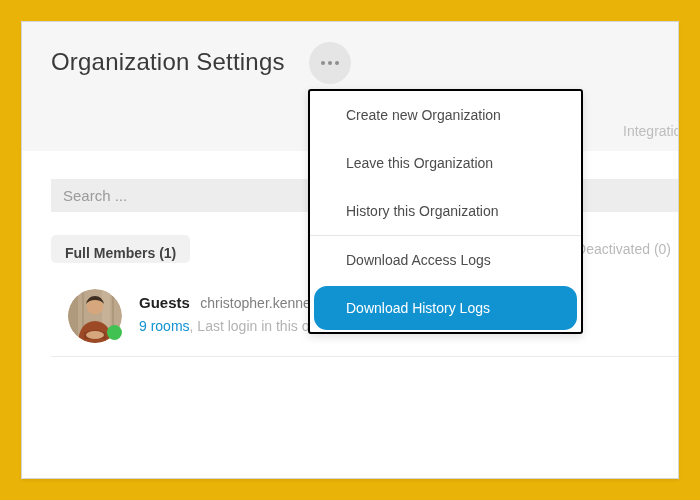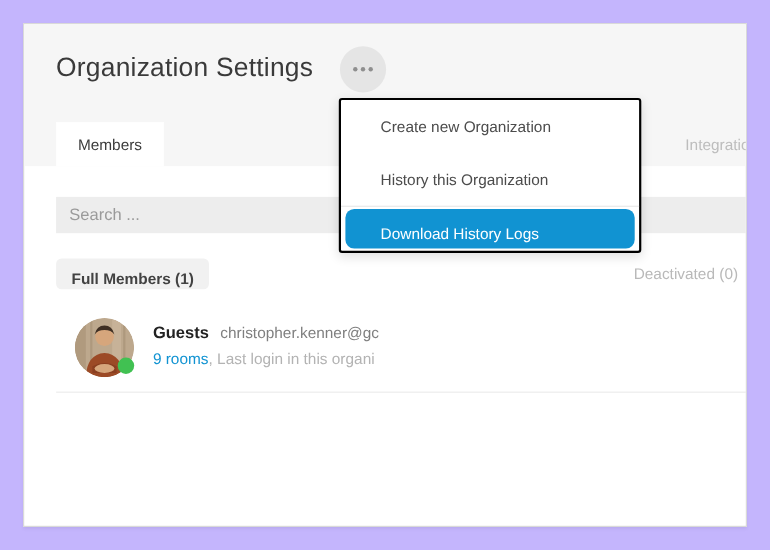--- a/index.html
+++ b/index.html
@@ -1,17 +1,17 @@
 <!DOCTYPE html>
 <html style="--accent: #1193d2; --online: #41c152;"><head>
 <meta charset="utf-8">
 <style>
   * { margin:0; padding:0; box-sizing:border-box; }
   html,body { width:700px; height:500px; background:#fff; font-family:"Liberation Sans", sans-serif; }
-  .stage { position:relative; width:700px; height:500px; background:#c4b5fd; overflow:hidden; }
+  .stage { position:relative; width:700px; height:500px; background:#eab308; overflow:hidden; }
 
   .card {
     position:absolute; left:21px; top:21px; width:658px; height:458px;
     background:#fff; border:1px solid #d5d5d5; overflow:hidden;
     box-shadow:0 2px 3px rgba(0,0,0,0.06);
   }
   .card-header { position:absolute; left:0; top:0; width:658px; height:129px; background:#f6f6f6; }
 
   .page-title { position:absolute; left:29px; top:26px; font-size:24px; color:#3a3a3a; font-weight:400; letter-spacing:0.2px; }
 
@@ -43,41 +43,40 @@
   .member-email { font-size:14px; color:#7f7f7f; margin-left:6px; }
   .member-sub-line { position:absolute; left:117px; top:36px; white-space:nowrap; font-size:14px; }
   .rooms-link { color:var(--accent,#1193d2); cursor:pointer; }
   .member-sub { color:#b3b3b3; }
 
   .row-divider { position:absolute; left:29px; top:334px; width:629px; height:1px; background:#eaeaea; }
 
   .dropdown { position:absolute; left:286px; top:67px; width:275px; background:#fff;
     border:2px solid #000000; border-radius:3px; box-shadow:0 3px 10px rgba(0,0,0,0.12); z-index:10; }
   .menu-item { height:48px; line-height:48px; padding-left:36px; font-size:14px; color:#4c4c4c; cursor:pointer; white-space:nowrap; }
-  .menu-item.active { height:36px; line-height:44px; margin:2px 4px; padding-left:32px;
-    background:var(--accent,#1193d2); color:#fff; border-radius:8px; }
+  .menu-item.active { height:44px; line-height:44px; margin:2px 4px; padding-left:32px;
+    background:var(--accent,#1193d2); color:#fff; border-radius:13px; }
   .menu-divider { height:1px; background:#e6e6e6; }
 </style>
 </head>
 <body>
 
 <div class="stage">
   <div class="card">
 
     <div class="card-header"></div>
 
     <div class="page-title">Organization Settings</div>
 
     <button class="menu-btn">
       <span class="dot"></span>
       <span class="dot"></span>
       <span class="dot"></span>
     </button>
 
-    <div class="tab tab-active">Members</div>
     <div class="tab tab-integrations">Integrations</div>
 
     <input class="search-bar" type="text" placeholder="Search ..." style="">
 
     <div class="filter-pill">Full Members (1)</div>
     <div class="filter-deactivated">Deactivated (0)</div>
 
     <div class="member-row">
       <div class="avatar-wrap">
         <svg class="avatar" viewBox="0 0 54 54">
@@ -107,19 +106,21 @@
       </div>
       <div class="member-sub-line">
         <span class="rooms-link">9 rooms</span><span class="member-sub">, Last login in this organi</span>
       </div>
     </div>
 
     <div class="row-divider"></div>
 
     <div class="dropdown">
       <div class="menu-item">Create new Organization</div>
+      <div class="menu-item">Leave this Organization</div>
       <div class="menu-item">History this Organization</div>
       <div class="menu-divider"></div>
+      <div class="menu-item">Download Access Logs</div>
       <div class="menu-item active">Download History Logs</div>
     </div>
 
   </div>
 </div>
 
 </body></html>

